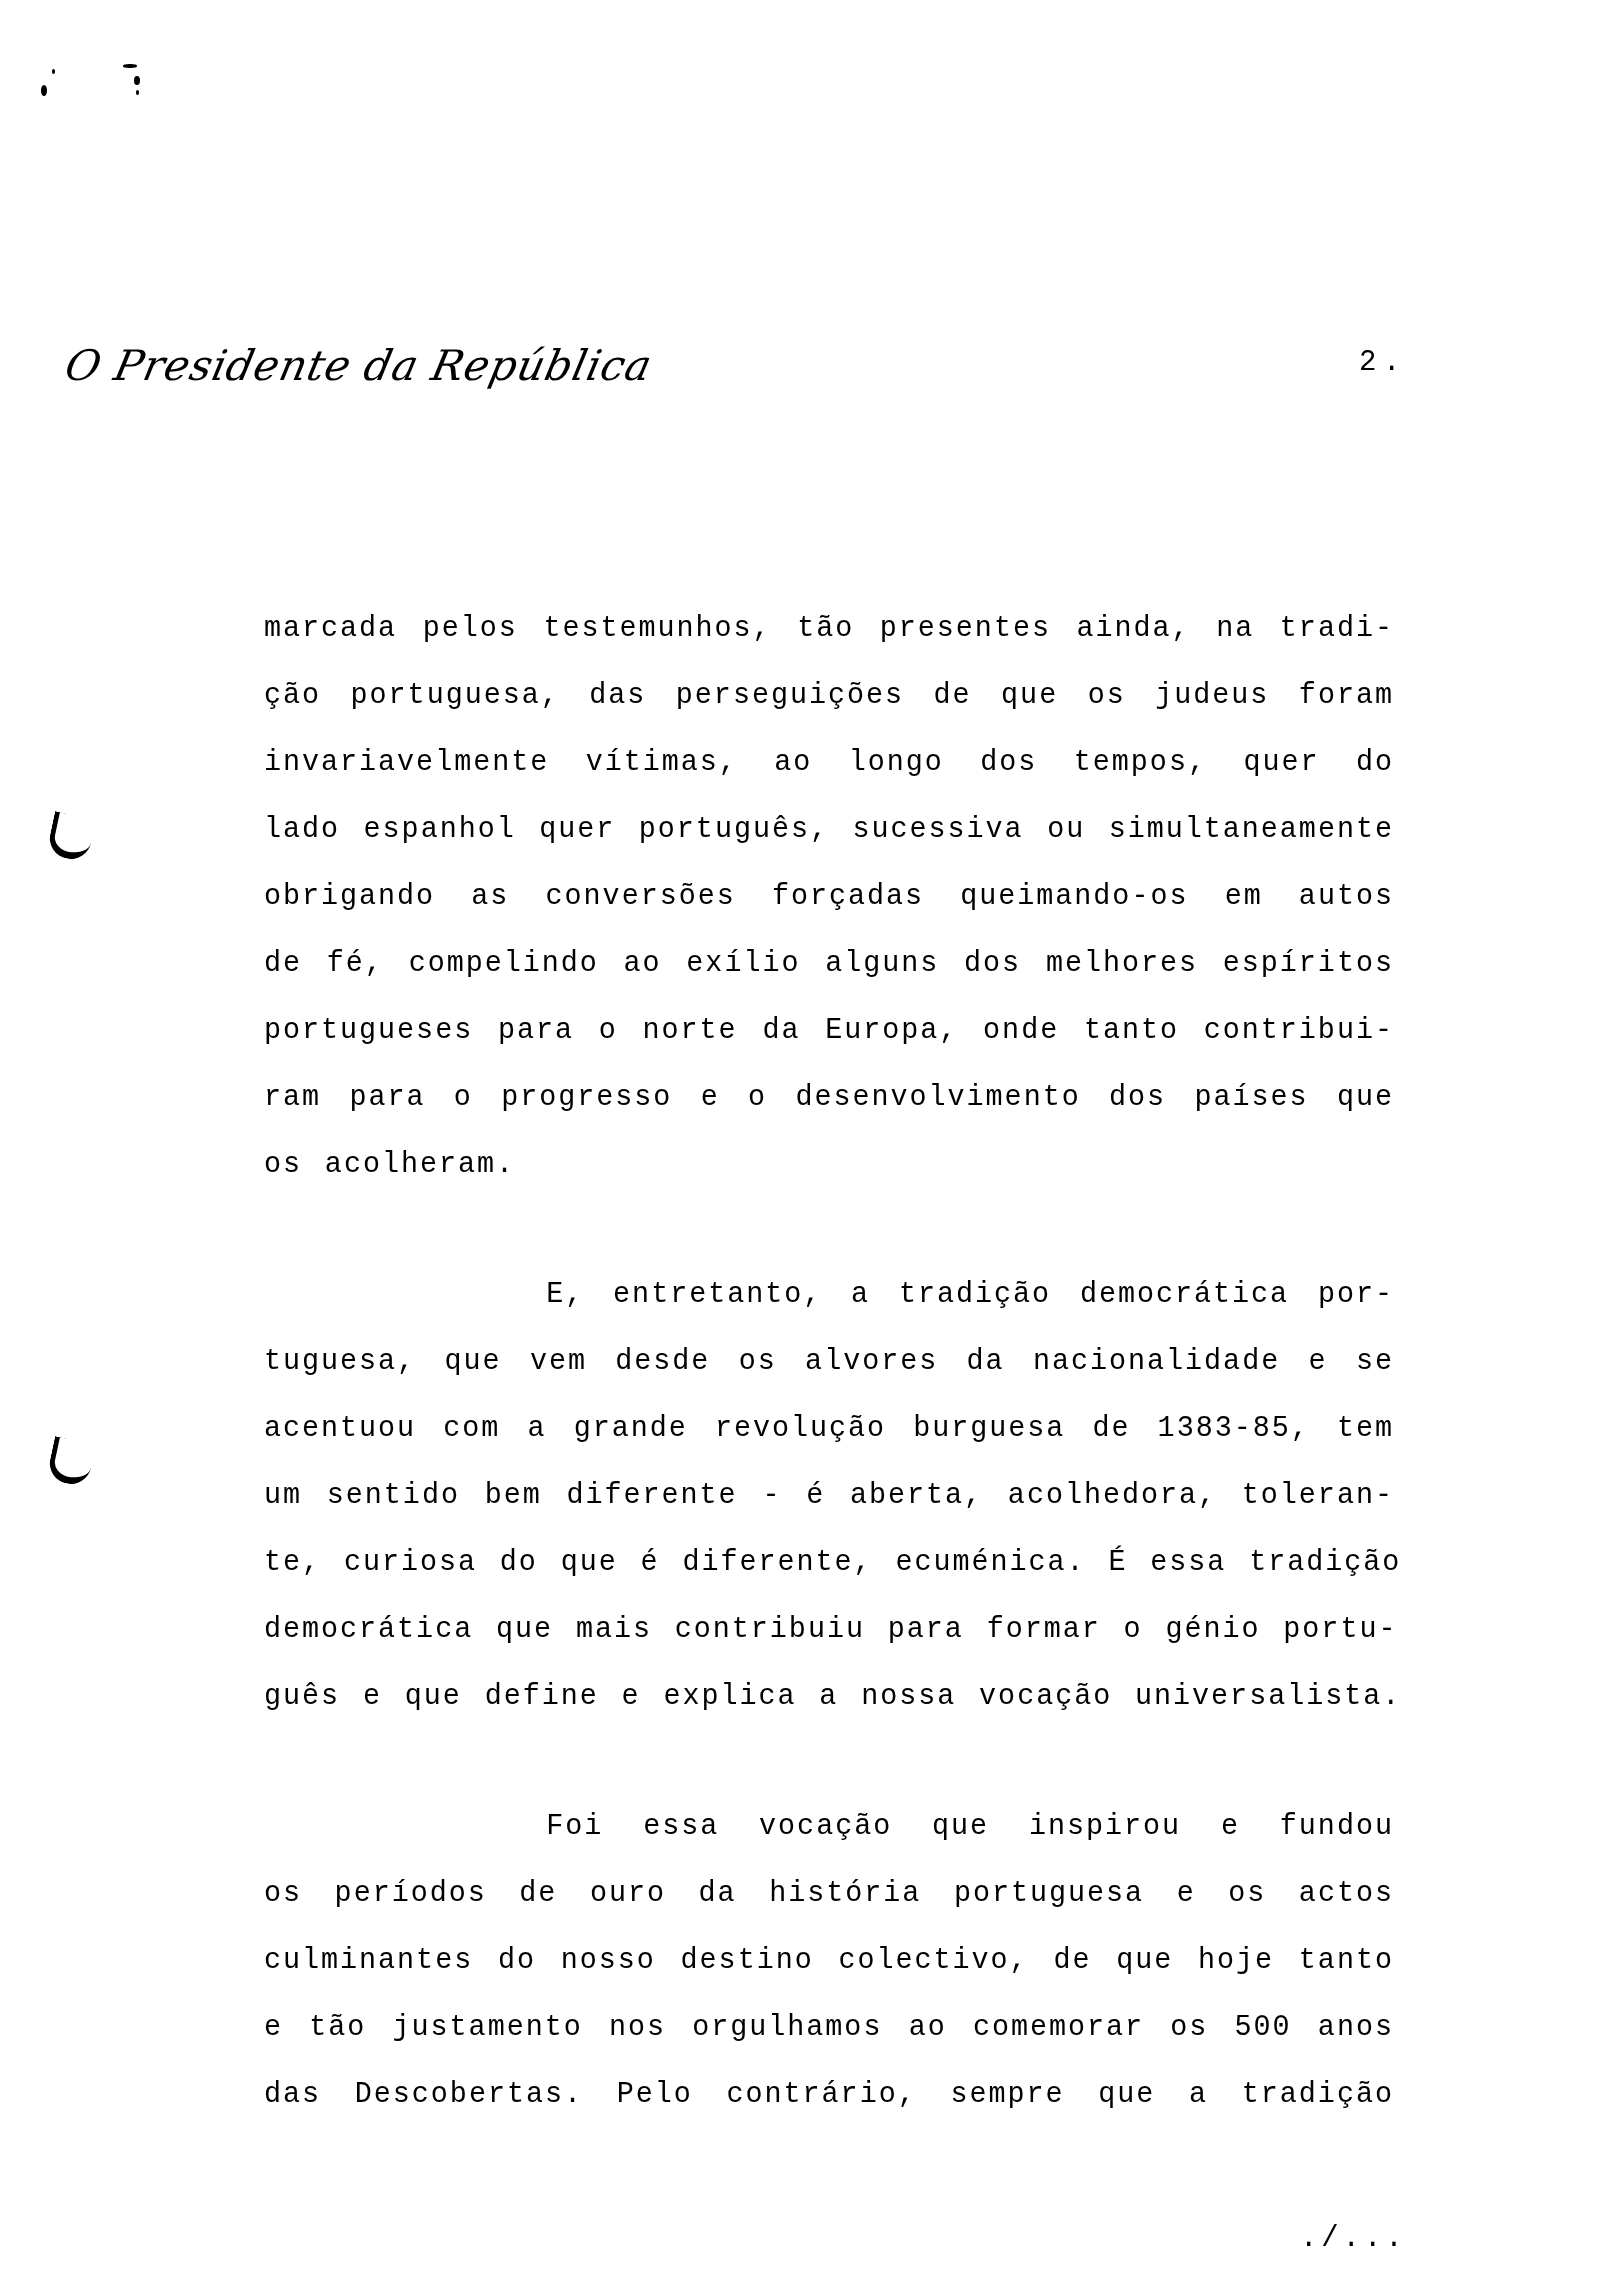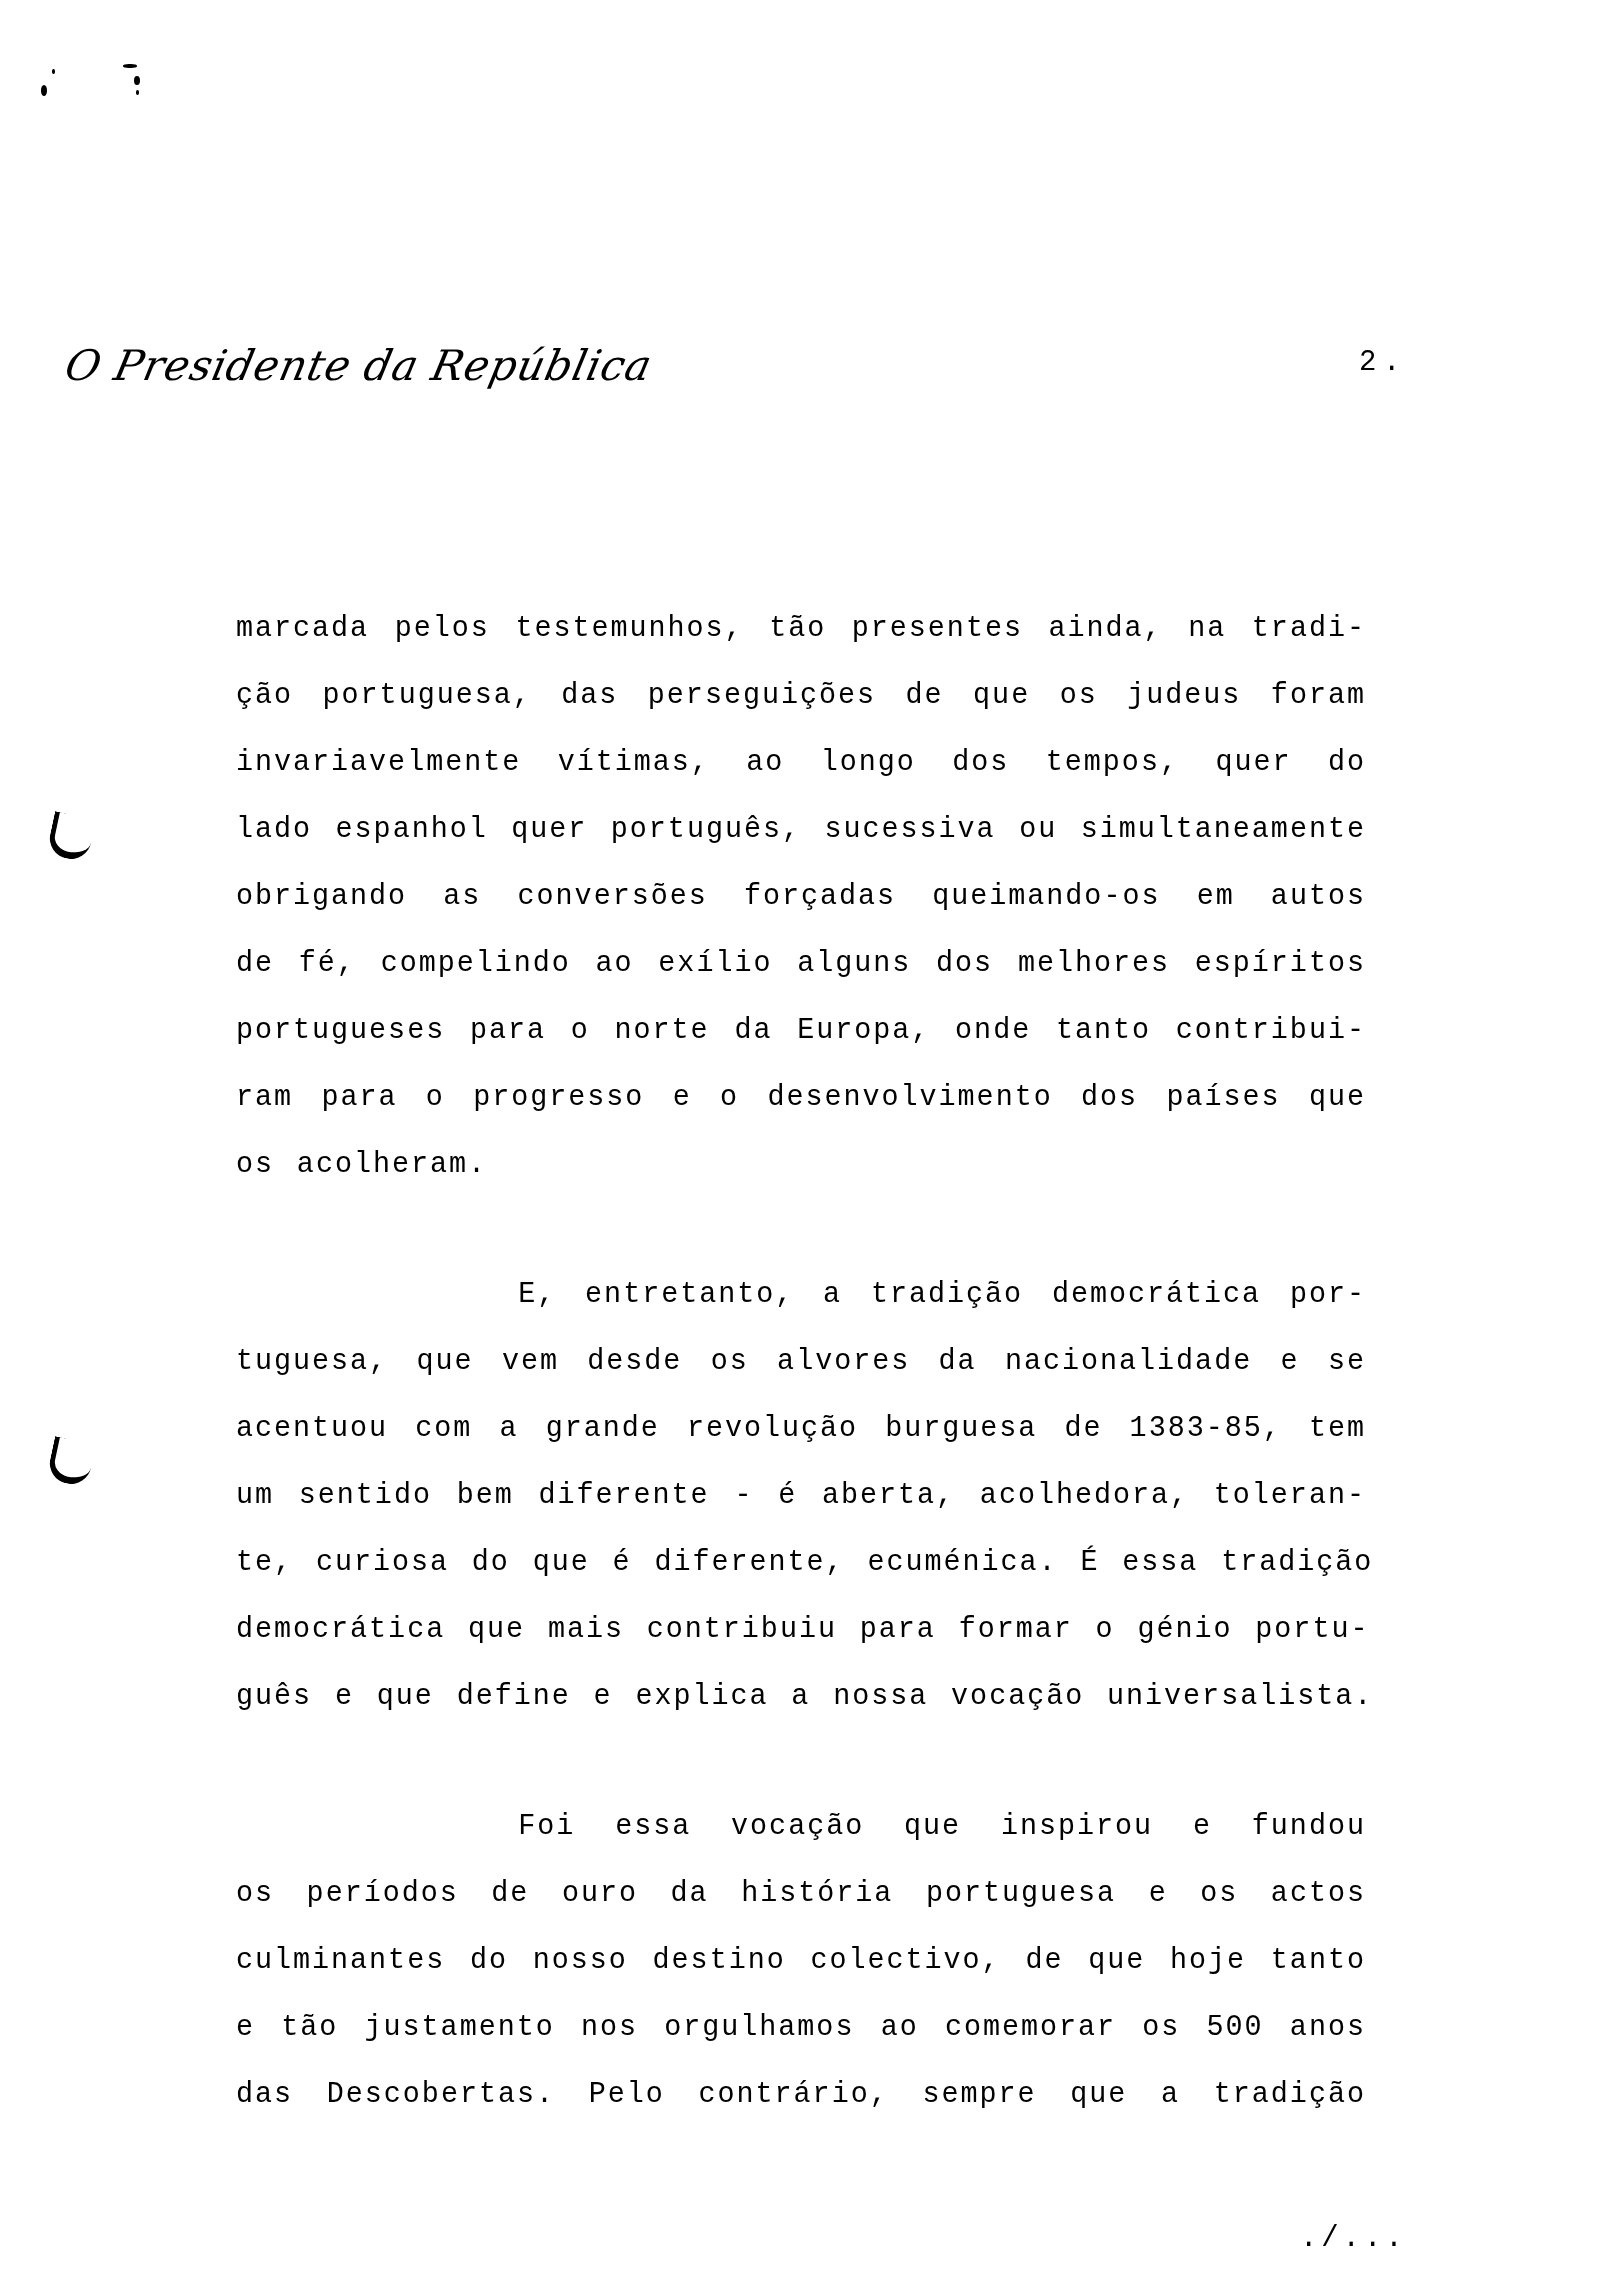--- a/index.html
+++ b/index.html
@@ -52,21 +52,21 @@
       width: 37px;
       height: 37px;
       border: 0;
       border-left: 5.9px solid #000;
       border-bottom: 7.9px solid #000;
       border-radius: 0 0 33px 33px / 0 0 33px 33px;
       transform: rotate(12deg);
     }
     .body-text {
       position: absolute;
-      left: 236px;
+      left: 264px;
       top: 609px;
       width: 1153px;
     }
     .line {
       display: block;
       height: 67px;
       font-family: "Liberation Mono", "DejaVu Sans Mono", monospace;
       font-size: 29px;
       line-height: 39px;
       letter-spacing: 2px;

